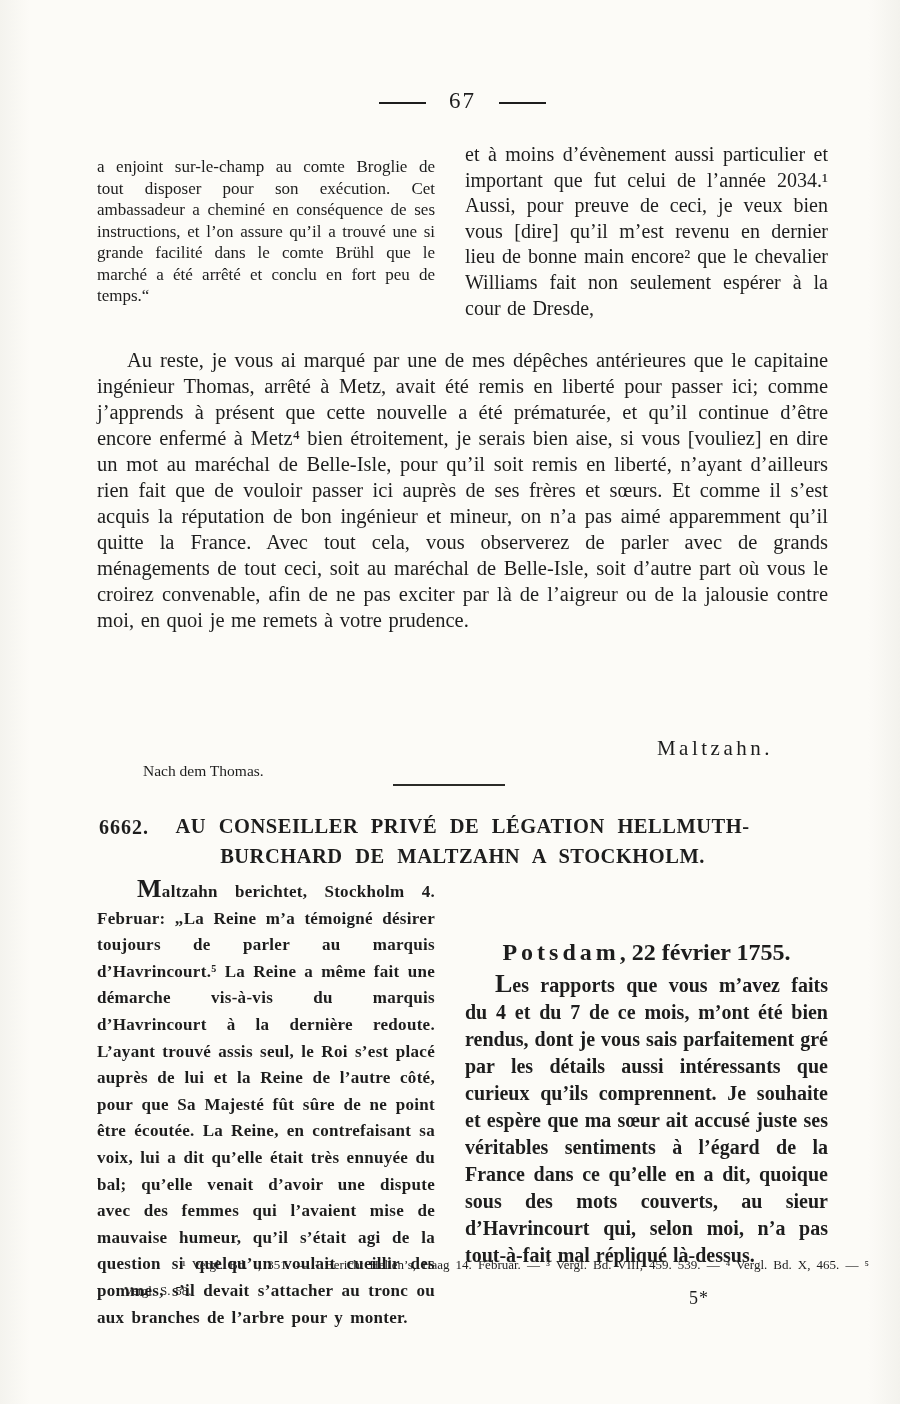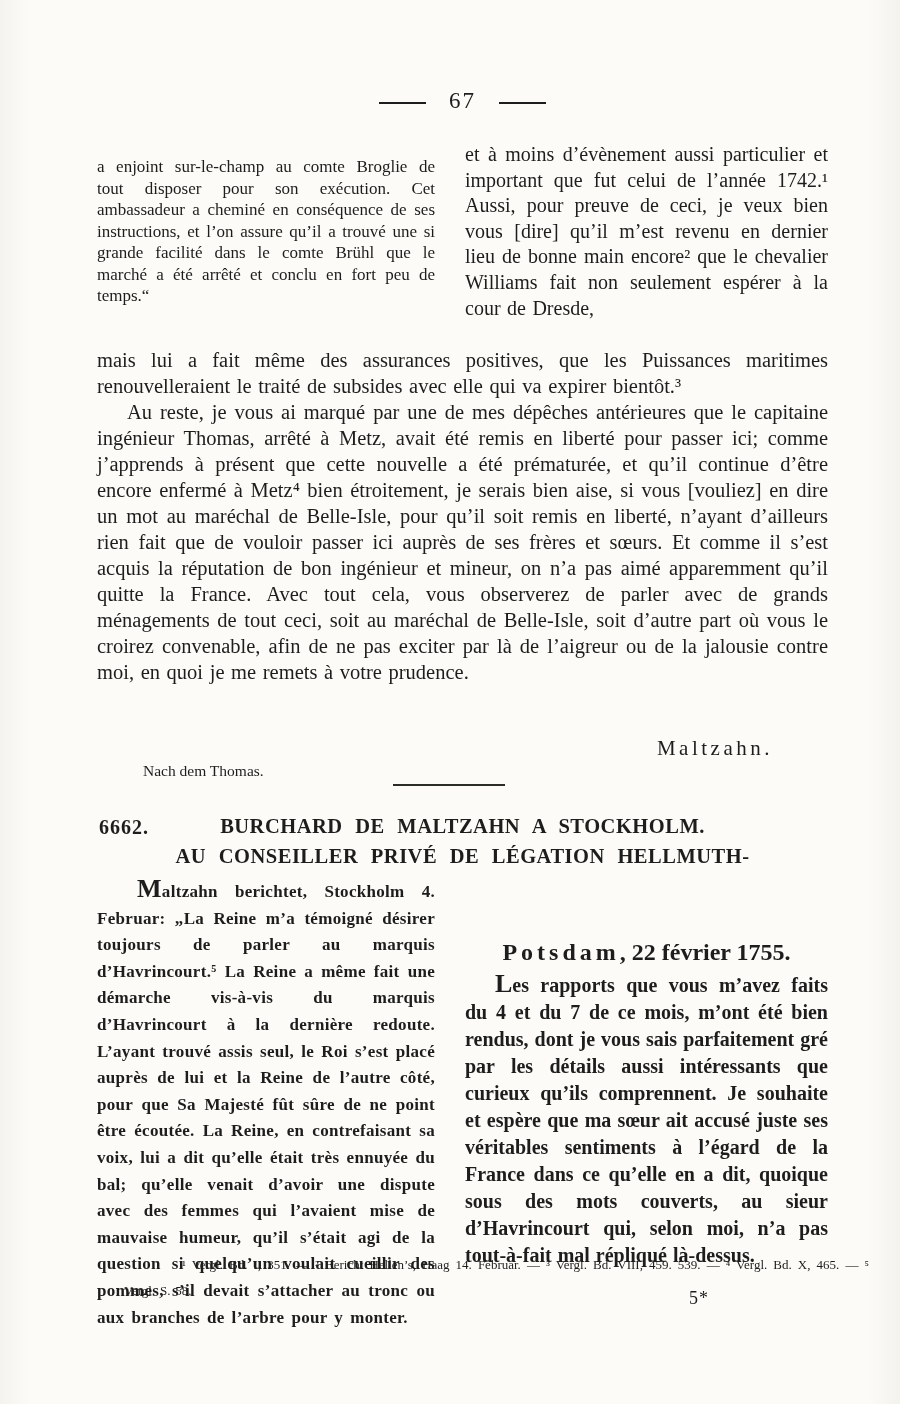--- a/index.html
+++ b/index.html
@@ -71,36 +71,35 @@
 
     <div class="sec-pageno">
       <span class="rule-dash"></span>
       <span class="pageno">67</span>
       <span class="rule-dash"></span>
     </div>
 
     <div class="cols sec-l1cols">
       <div class="l1-left">a enjoint sur-le-champ au comte Broglie de tout disposer pour son exécution. Cet ambassadeur a cheminé en conséquence de ses instructions, et l’on assure qu’il a trouvé une si grande facilité dans le comte Brühl que le marché a été arrêté et conclu en fort peu de temps.“</div>
       <div class="col-divider"></div>
-      <div class="l1-right">et à moins d’évènement aussi particulier et important que fut celui de l’année 1742.¹ Aussi, pour preuve de ceci, je veux bien vous [dire] qu’il m’est revenu en dernier lieu de bonne main encore² que le chevalier Williams fait non seulement espérer à la cour de Dresde,</div>
+      <div class="l1-right">et à moins d’évènement aussi particulier et important que fut celui de l’année 2034.¹ Aussi, pour preuve de ceci, je veux bien vous [dire] qu’il m’est revenu en dernier lieu de bonne main encore² que le chevalier Williams fait non seulement espérer à la cour de Dresde,</div>
     </div>
 
     <div class="sec-full">
-      <p>mais lui a fait même des assurances positives, que les Puissances maritimes renouvelleraient le traité de subsides avec elle qui va expirer bientôt.³</p>
       <p class="ind">Au reste, je vous ai marqué par une de mes dépêches antérieures que le capitaine ingénieur Thomas, arrêté à Metz, avait été remis en liberté pour passer ici; comme j’apprends à présent que cette nouvelle a été prématurée, et qu’il continue d’être encore enfermé à Metz⁴ bien étroitement, je serais bien aise, si vous [vouliez] en dire un mot au maréchal de Belle-Isle, pour qu’il soit remis en liberté, n’ayant d’ailleurs rien fait que de vouloir passer ici auprès de ses frères et sœurs. Et comme il s’est acquis la réputation de bon ingénieur et mineur, on n’a pas aimé apparemment qu’il quitte la France. Avec tout cela, vous observerez de parler avec de grands ménagements de tout ceci, soit au maréchal de Belle-Isle, soit d’autre part où vous le croirez convenable, afin de ne pas exciter par là de l’aigreur ou de la jalousie contre moi, en quoi je me remets à votre prudence.</p>
     </div>
 
     <div class="sec-sig">Maltzahn.</div>
     <div class="sec-source">Nach dem Thomas.</div>
     <div class="sec-rule"></div>
 
     <div class="sec-heading">
       <span class="letter-no">6662.</span>
+      <div>AU CONSEILLER PRIVÉ DE LÉGATION HELLMUTH-</div>
       <div>BURCHARD DE MALTZAHN A STOCKHOLM.</div>
-      <div>AU CONSEILLER PRIVÉ DE LÉGATION HELLMUTH-</div>
     </div>
 
     <div class="cols sec-l2cols">
       <div class="l2-left">
         <p>Maltzahn berichtet, Stockholm 4. Februar: „La Reine m’a témoigné désirer toujours de parler au marquis d’Havrincourt.⁵ La Reine a même fait une démarche vis-à-vis du marquis d’Havrincourt à la dernière redoute. L’ayant trouvé assis seul, le Roi s’est placé auprès de lui et la Reine de l’autre côté, pour que Sa Majesté fût sûre de ne point être écoutée. La Reine, en contrefaisant sa voix, lui a dit qu’elle était très ennuyée du bal; qu’elle venait d’avoir une dispute avec des femmes qui l’avaient mise de mauvaise humeur, qu’il s’était agi de la question si quelqu’un voulait cueillir des pommes, s’il devait s’attacher au tronc ou aux branches de l’arbre pour y monter.</p>
       </div>
       <div class="col-divider"></div>
       <div class="l2-right">
         <div class="dateline">
           <span class="dl-place">Potsdam</span><span>, 22 février 1755.</span>

